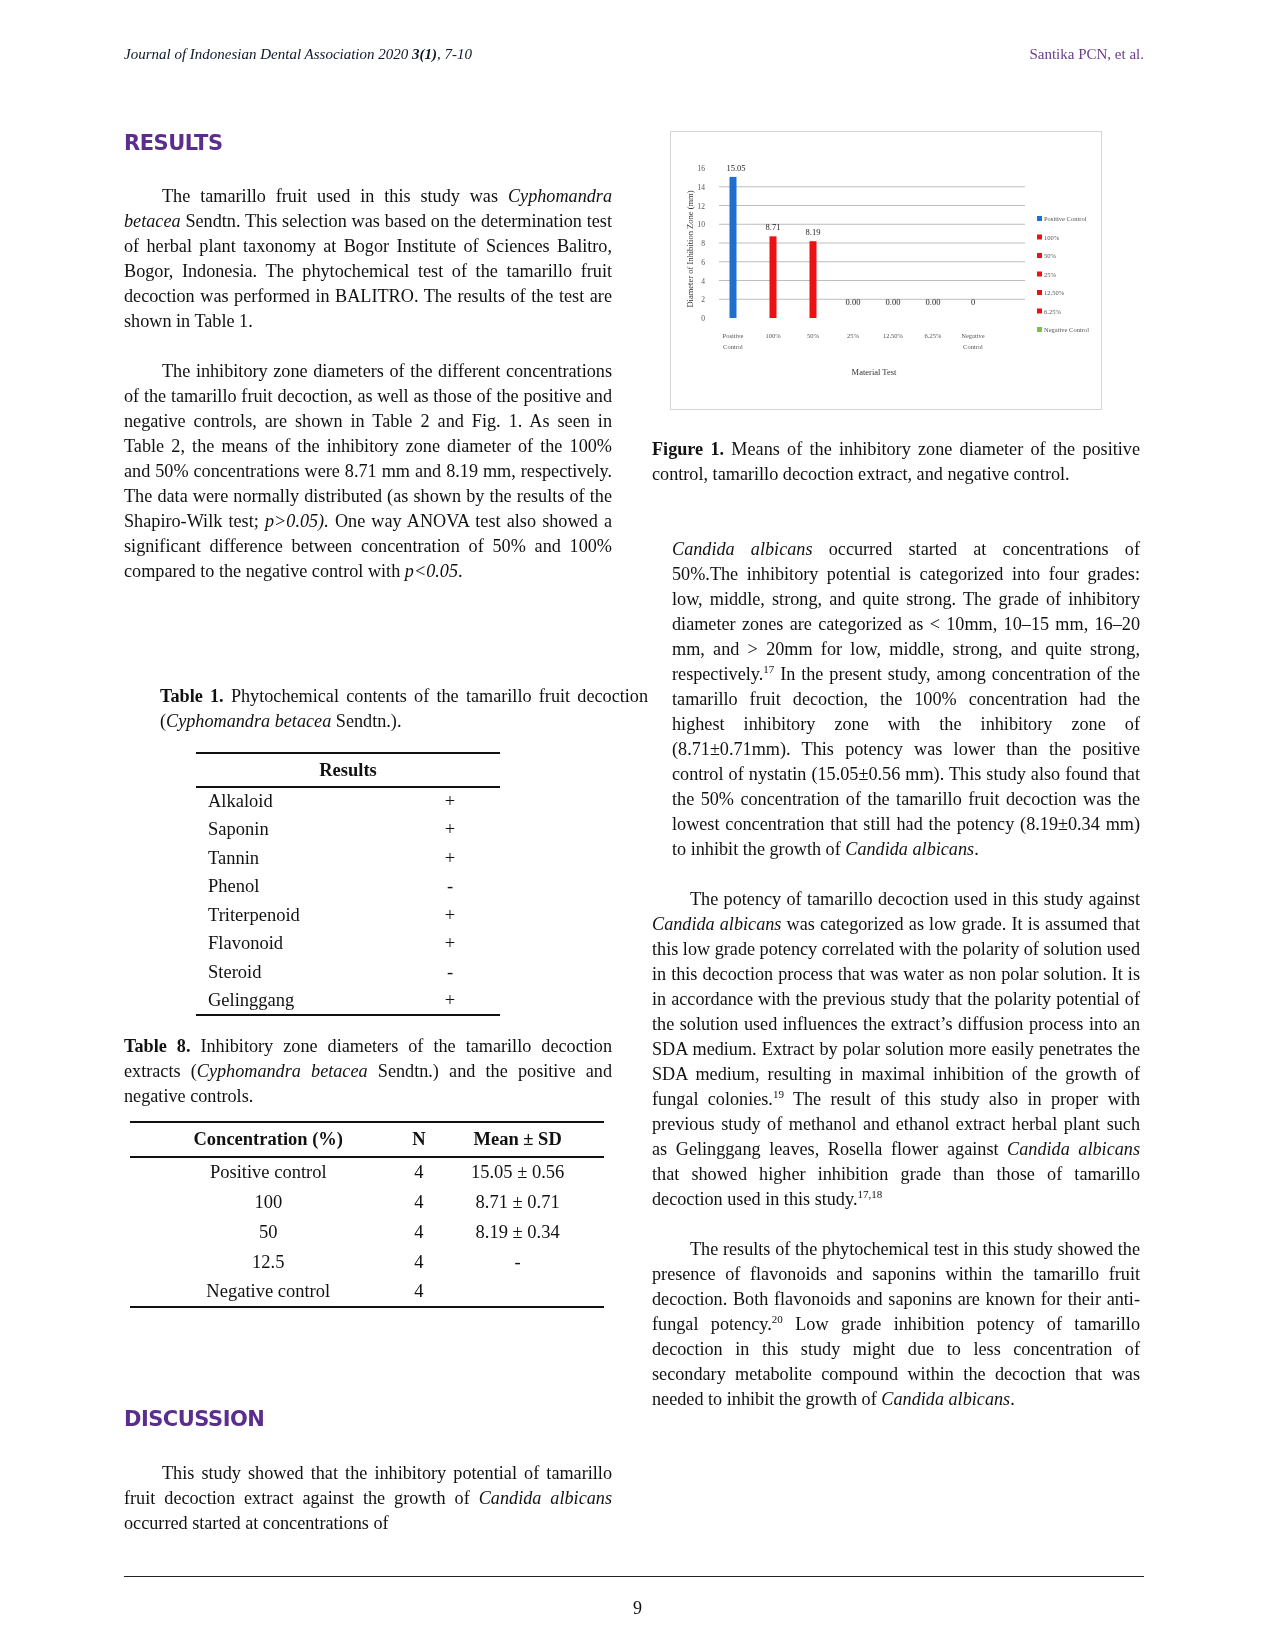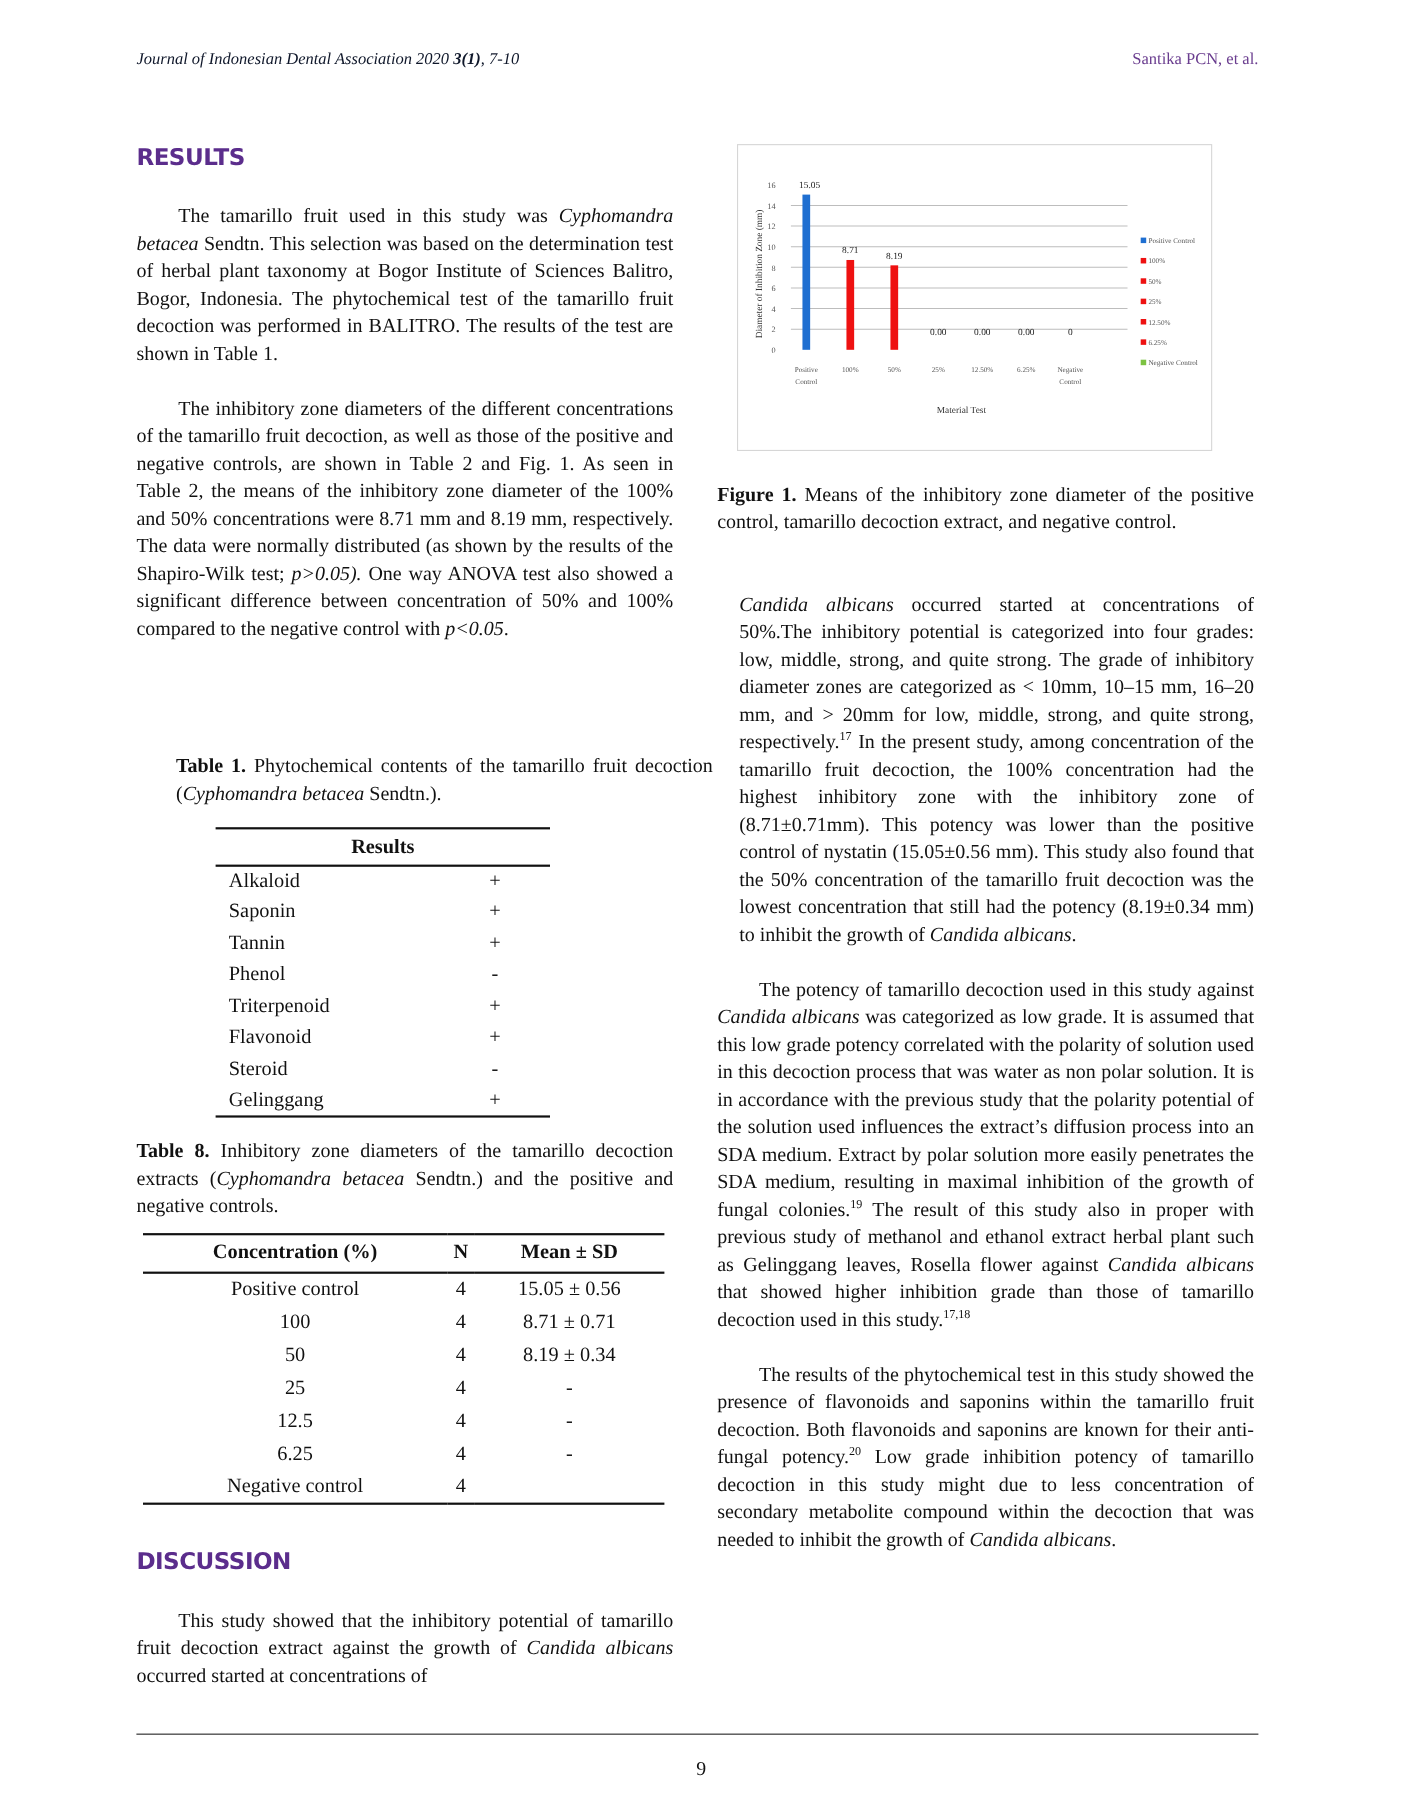--- a/index.html
+++ b/index.html
@@ -119,31 +119,21 @@
         <td>100</td>
         <td>4</td>
         <td>8.71 ± 0.71</td>
       </tr>
       <tr>
         <td>50</td>
         <td>4</td>
         <td>8.19 ± 0.34</td>
       </tr>
       <tr>
-        <td>25</td>
-        <td>4</td>
-        <td>-</td>
-      </tr>
-      <tr>
         <td>12.5</td>
-        <td>4</td>
-        <td>-</td>
-      </tr>
-      <tr>
-        <td>6.25</td>
         <td>4</td>
         <td>-</td>
       </tr>
       <tr>
         <td>Negative control</td>
         <td>4</td>
         <td></td>
       </tr>
     </tbody>
 </table>

